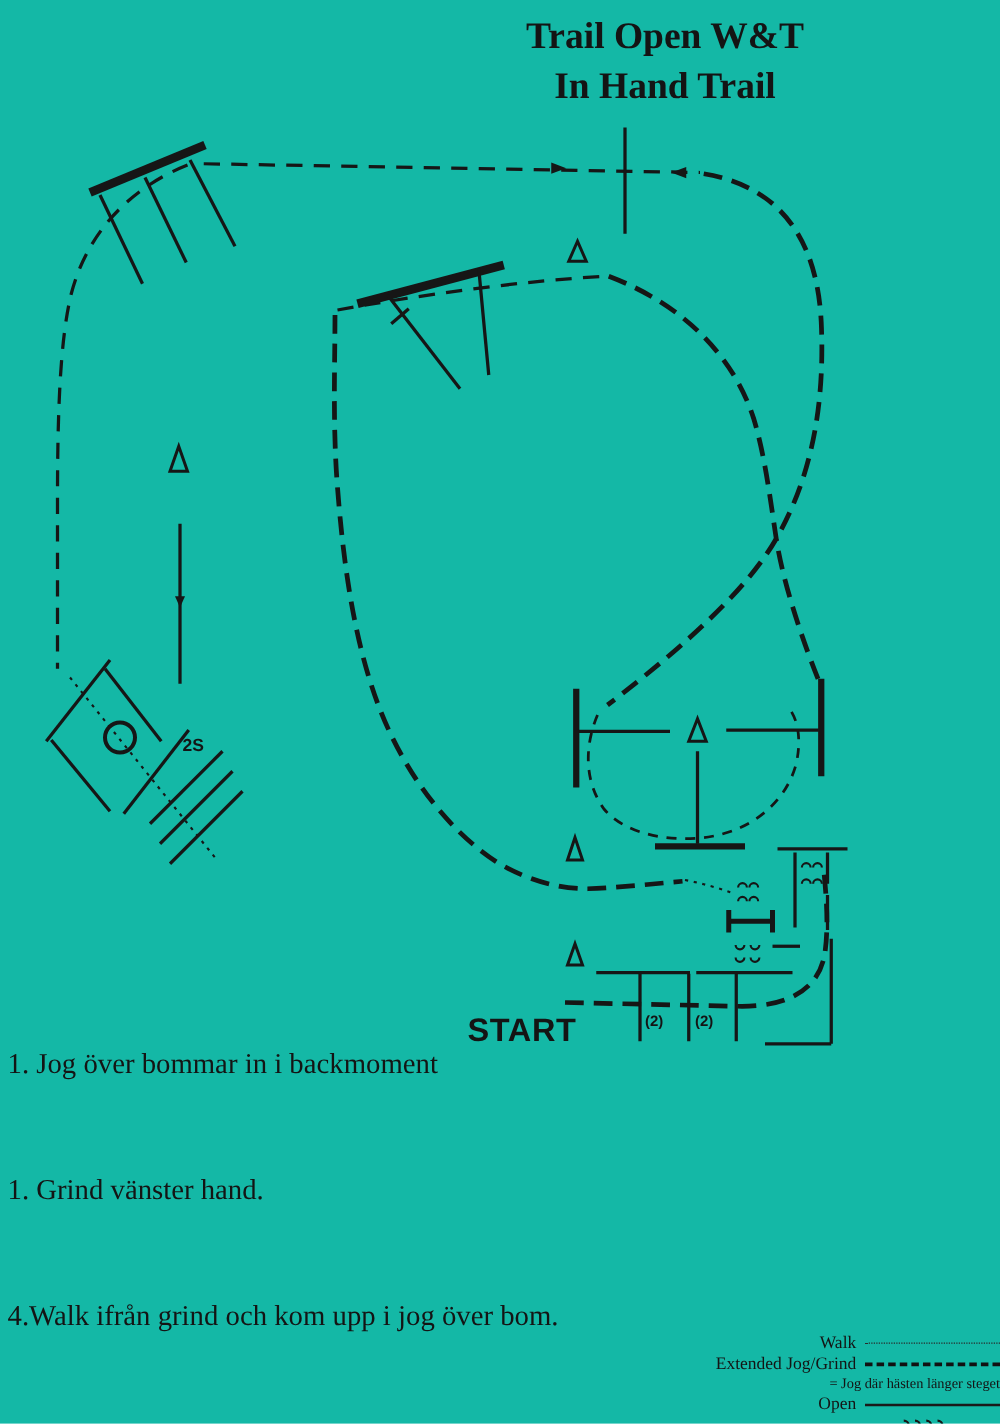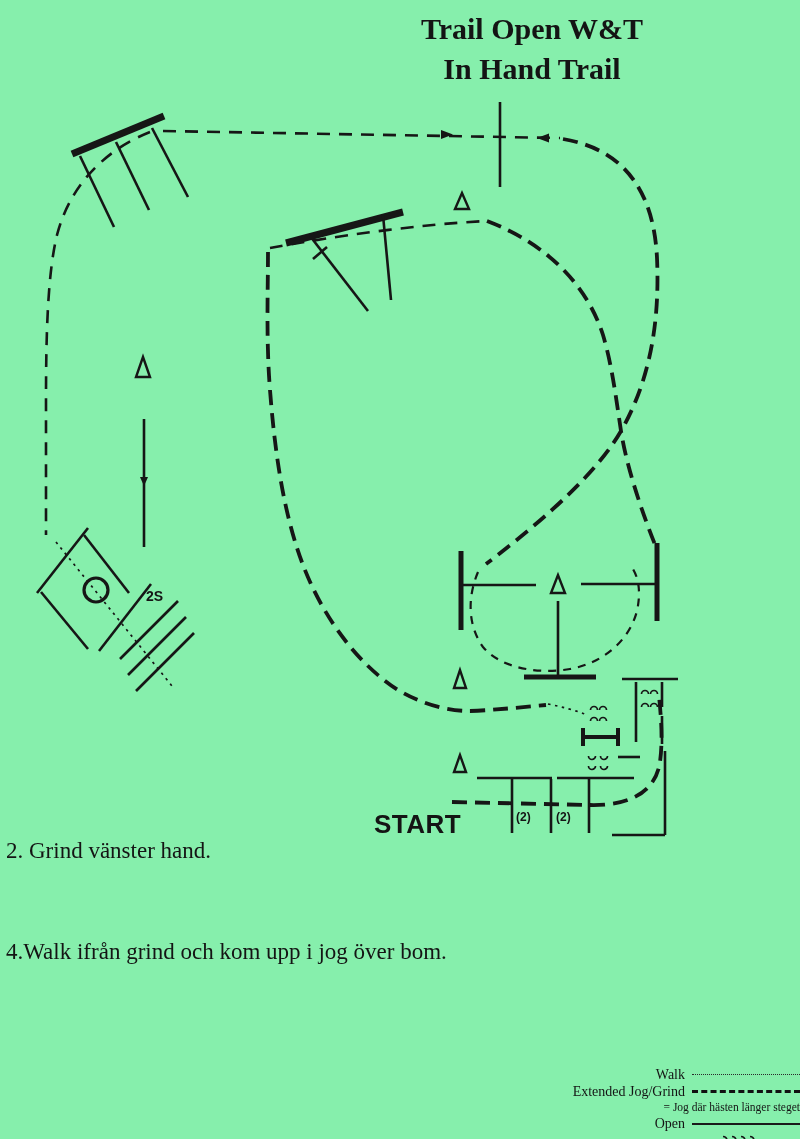--- a/index.html
+++ b/index.html
@@ -1,16 +1,16 @@
 <!DOCTYPE html>
 <html><head>
 <meta charset="utf-8">
 <style>
   html,body{margin:0;padding:0;background:#fff;}
-  #page{position:relative;width:800px;height:1139px;background:#86efac;overflow:hidden;
+  #page{position:relative;width:800px;height:1139px;background:#14b8a6;overflow:hidden;
         font-family:"Liberation Serif", serif;color:#141414;}
   .abs{position:absolute;}
   #diagram{position:absolute;left:0;top:0;}
   
   .title{width:400px;left:332px;text-align:center;font-weight:bold;font-size:30px;
          font-family:"Liberation Serif", serif;}
   .instr{left:6px;top:766px;font-size:23px;line-height:33.8px;white-space:pre;}
   .start-label{left:374px;top:809px;font-family:"Liberation Sans", sans-serif;
                font-weight:bold;font-size:26px;letter-spacing:0.5px;text-align:center;}
   .gate-label{left:146px;top:588px;font-family:"Liberation Sans", sans-serif;
@@ -170,21 +170,22 @@
 
   <div class="abs title" style="top:12px;">Trail Open W&amp;T</div>
   <div class="abs title" style="top:52px;">In Hand Trail</div>
 
   <div class="abs start-label">START</div>
   <div class="abs gate-label">2S</div>
   <div class="abs stride" style="left:516px;top:810px;">(2)</div>
   <div class="abs stride" style="left:556px;top:810px;">(2)</div>
 
   <div class="abs instr">
-    <div>2. Grind vänster hand.</div>
+    <div>1. Jog över bommar in i backmoment</div>
+    <div>1. Grind vänster hand.</div>
     <div>4.Walk ifrån grind och kom upp i jog över bom.</div>
     
     
     
     
     
     
     
   </div>
 

